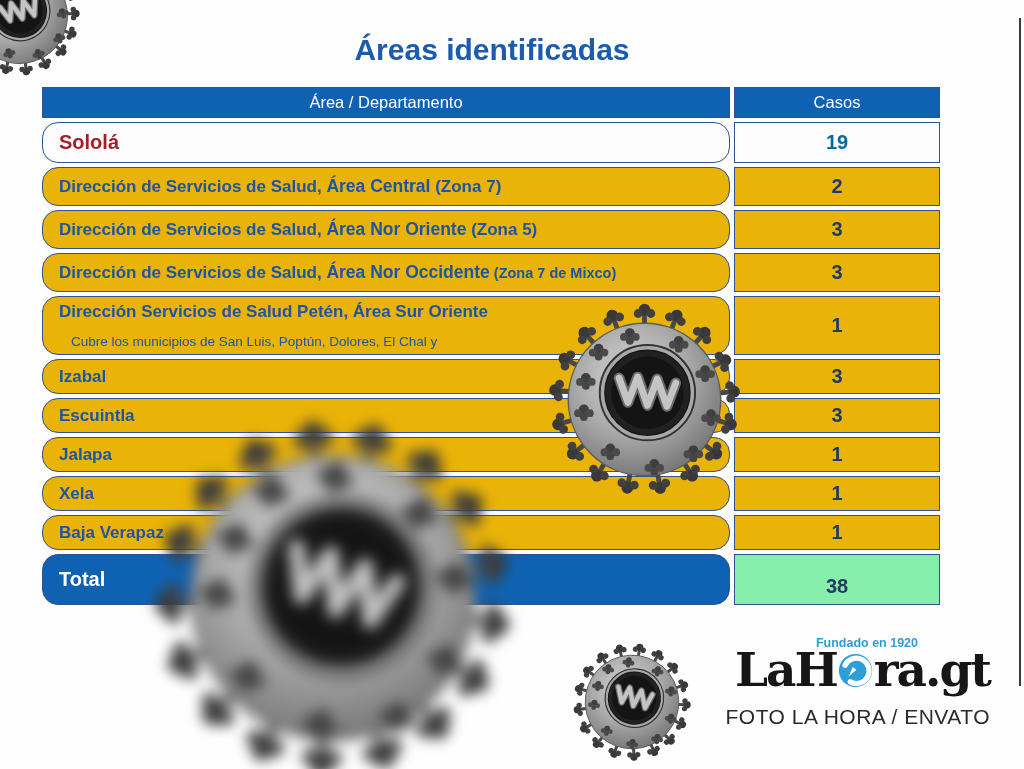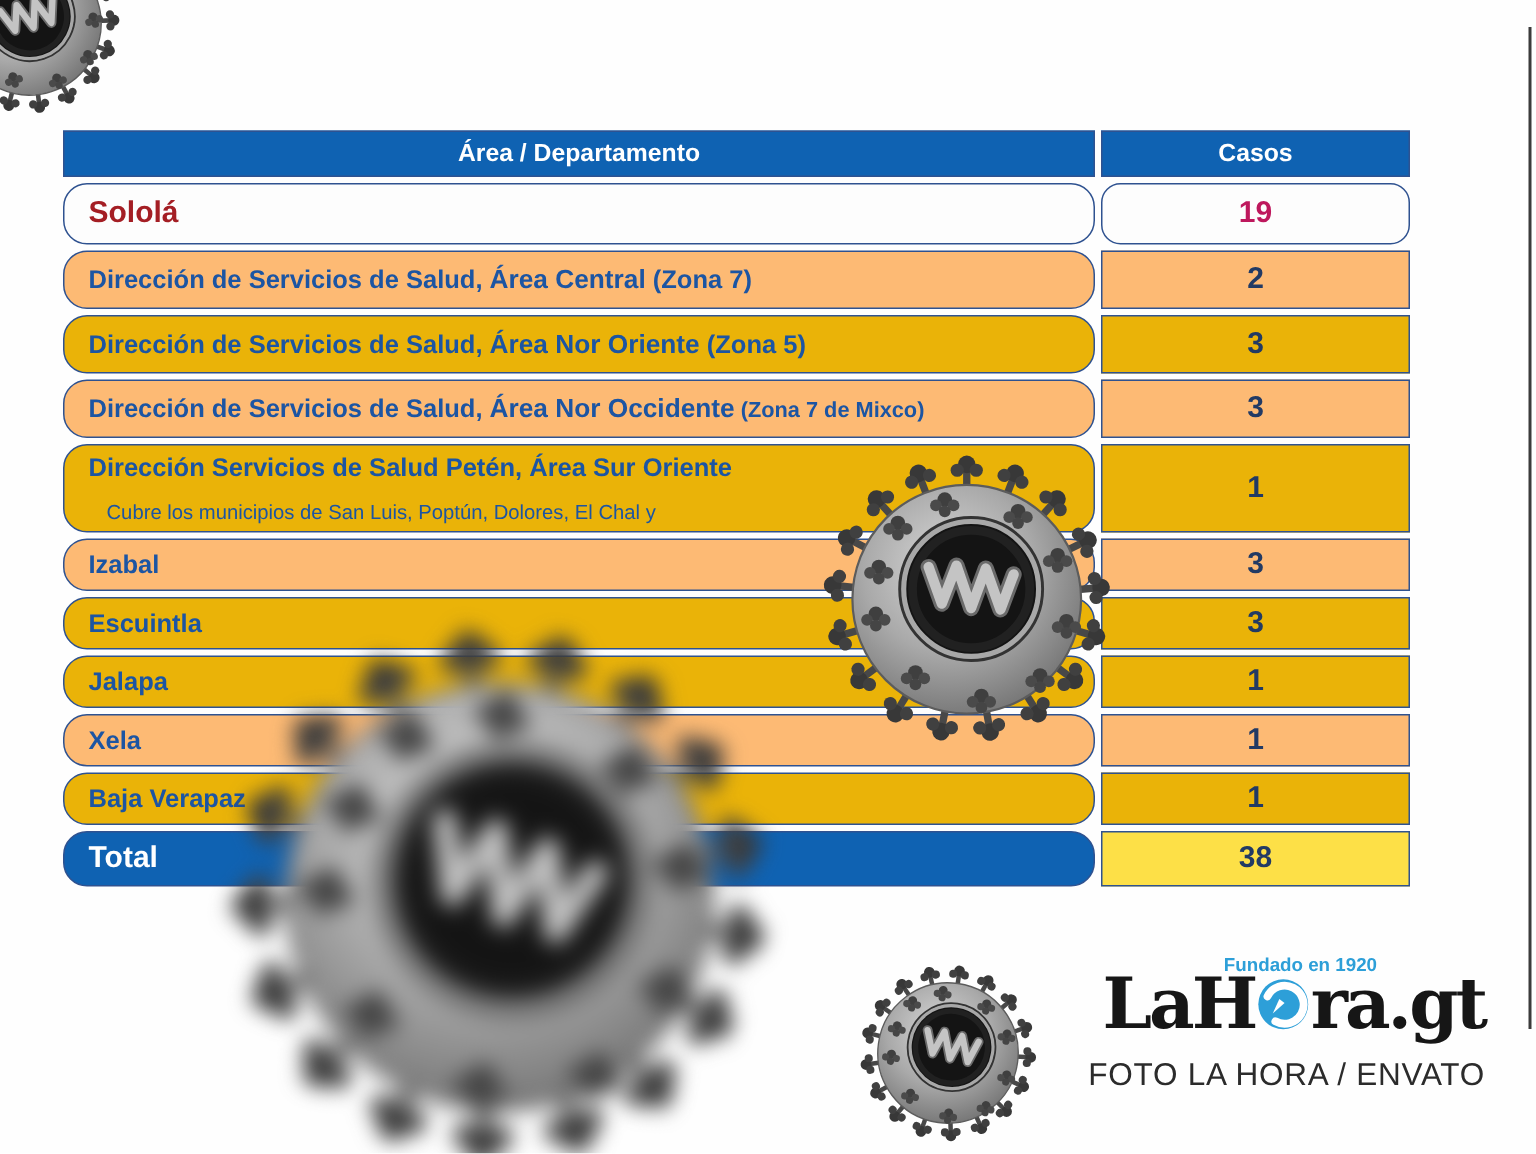--- a/index.html
+++ b/index.html
@@ -10,38 +10,38 @@
   
   .title{position:absolute;left:42px;top:33px;width:900px;text-align:center;
          font-size:30px;font-weight:bold;color:#1b5cad;letter-spacing:0px;}
 
   
   .table-wrap{position:absolute;left:38px;top:83px;width:906px;z-index:1;}
   table.areas{border-collapse:separate;border-spacing:4px;width:100%;table-layout:fixed;}
   table.areas col.c-area{width:auto;}
   table.areas col.c-casos{width:206px;}
   table.areas th, table.areas td{border:1.5px solid #2f5290;}
-  th{background:#0f62b2;color:#ffffff;font-size:16.5px;font-weight:bold;
+  th{background:#0f62b2;color:#ffffff;font-size:16.5px;font-weight:normal;
      padding:5px 8px;text-align:center;}
   td{padding:5px 10px;}
   td.area{text-align:left;padding-left:16px;color:#1c55a3;font-weight:600;font-size:17px;border-radius:16px;}
   td.casos{text-align:center;color:#223a64;font-weight:bold;font-size:20px;}
   tr.plain td{background:#eab308;}
-  tr.light td{background:#fdba74;}
+  tr.light td{background:#eab308;}
   tr.row-em td{padding-top:7px;padding-bottom:7px;}
   .t-em{font-weight:700;font-size:17.5px;}
   .t-suffix{font-weight:600;}
   .t-suffix.small{font-size:14.5px;}
   tr.highlight td{background:#fdfdfd;}
   tr.highlight td.area{color:#a41e24;font-size:20px;font-weight:700;padding-top:8px;padding-bottom:8px;}
-  tr.highlight td.casos{color:#be185d;padding-top:8px;padding-bottom:8px;border-radius:13px;}
+  tr.highlight td.casos{color:#0369a1;padding-top:8px;padding-bottom:8px;}
   td .sub{font-size:13.5px;font-weight:400;padding-left:12px;margin-top:12px;color:#1c55a3;}
   tr.total td.area{background:#0f62b2;color:#ffffff;font-weight:700;font-size:20px;
                    padding-top:6px;padding-bottom:6px;}
-  tr.total td.casos{background:#fde047;color:#223a64;font-size:20px;padding-top:6px;padding-bottom:6px;}
+  tr.total td.casos{background:#86efac;color:#223a64;font-size:20px;padding-top:20px;padding-bottom:6px;}
 
   
   .virus{position:absolute;pointer-events:none;}
   .v-topleft{left:-48px;top:-52px;width:135px;height:135px;transform:rotate(-18deg);z-index:2;}
   .v-mid{left:537px;top:292px;width:215px;height:215px;z-index:3;}
   .v-big{left:133px;top:398px;width:400px;height:400px;filter:blur(7px);transform:rotate(14deg);z-index:4;}
   .v-small{left:566px;top:636px;width:132px;height:132px;transform:rotate(8deg);z-index:3;}
   .svg-defs{position:absolute;width:0;height:0;overflow:hidden;}
 
   
@@ -117,20 +117,21 @@
         <use href="#clus" x="50" y="88"></use>
         <circle cx="113" cy="103" r="48.5" fill="none" stroke="#333333" stroke-width="2.5"></circle>
         <circle cx="113" cy="103" r="46" fill="#141414" stroke="#a8a8a8" stroke-width="3.5"></circle>
         <circle cx="113" cy="103" r="40" fill="none" stroke="#2a2a2a" stroke-width="6" opacity="0.6"></circle>
         <path d="M84,88 L93,113 L103,87 L113,116 L123,89 L133,117 L142,93" fill="none" stroke="#6a6a6a" stroke-width="11" stroke-linecap="round" stroke-linejoin="round"></path>
         <path d="M84,88 L93,113 L103,87 L113,116 L123,89 L133,117 L142,93" fill="none" stroke="#c4c4c4" stroke-width="7" stroke-linecap="round" stroke-linejoin="round"></path>
       </g>
     </defs>
   </svg>
 
+  <div class="title">Áreas identificadas</div>
 
   <div class="table-wrap">
     <table class="areas">
       <colgroup>
           <col class="c-area">
           <col class="c-casos">
         </colgroup>
       <thead>
         <tr>
           <th>Área / Departamento</th>

